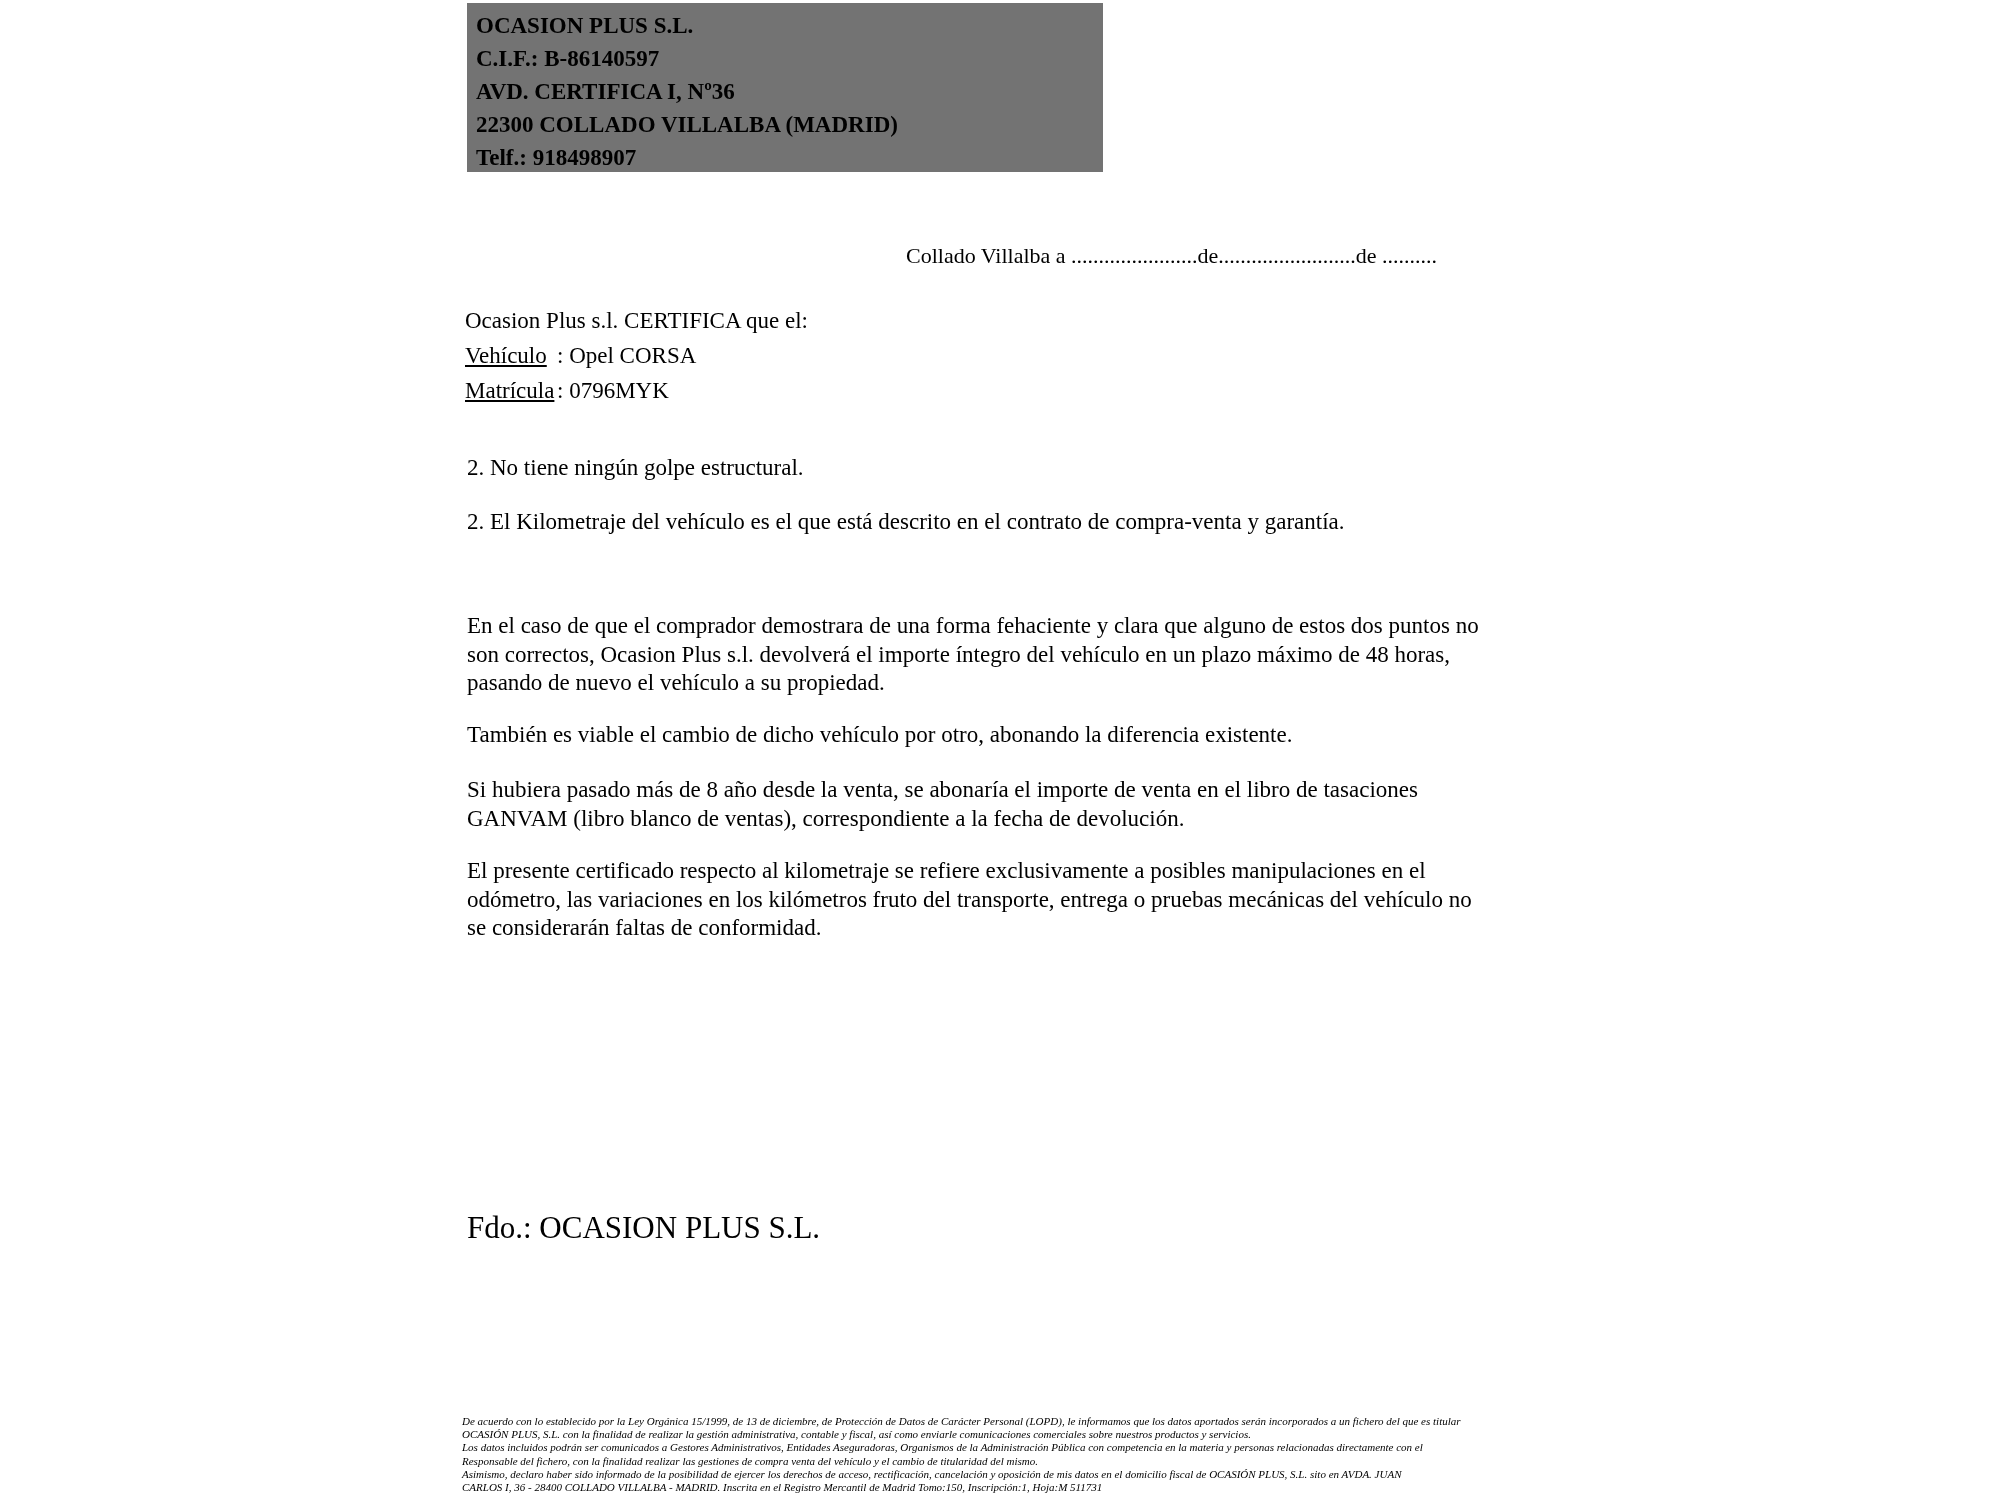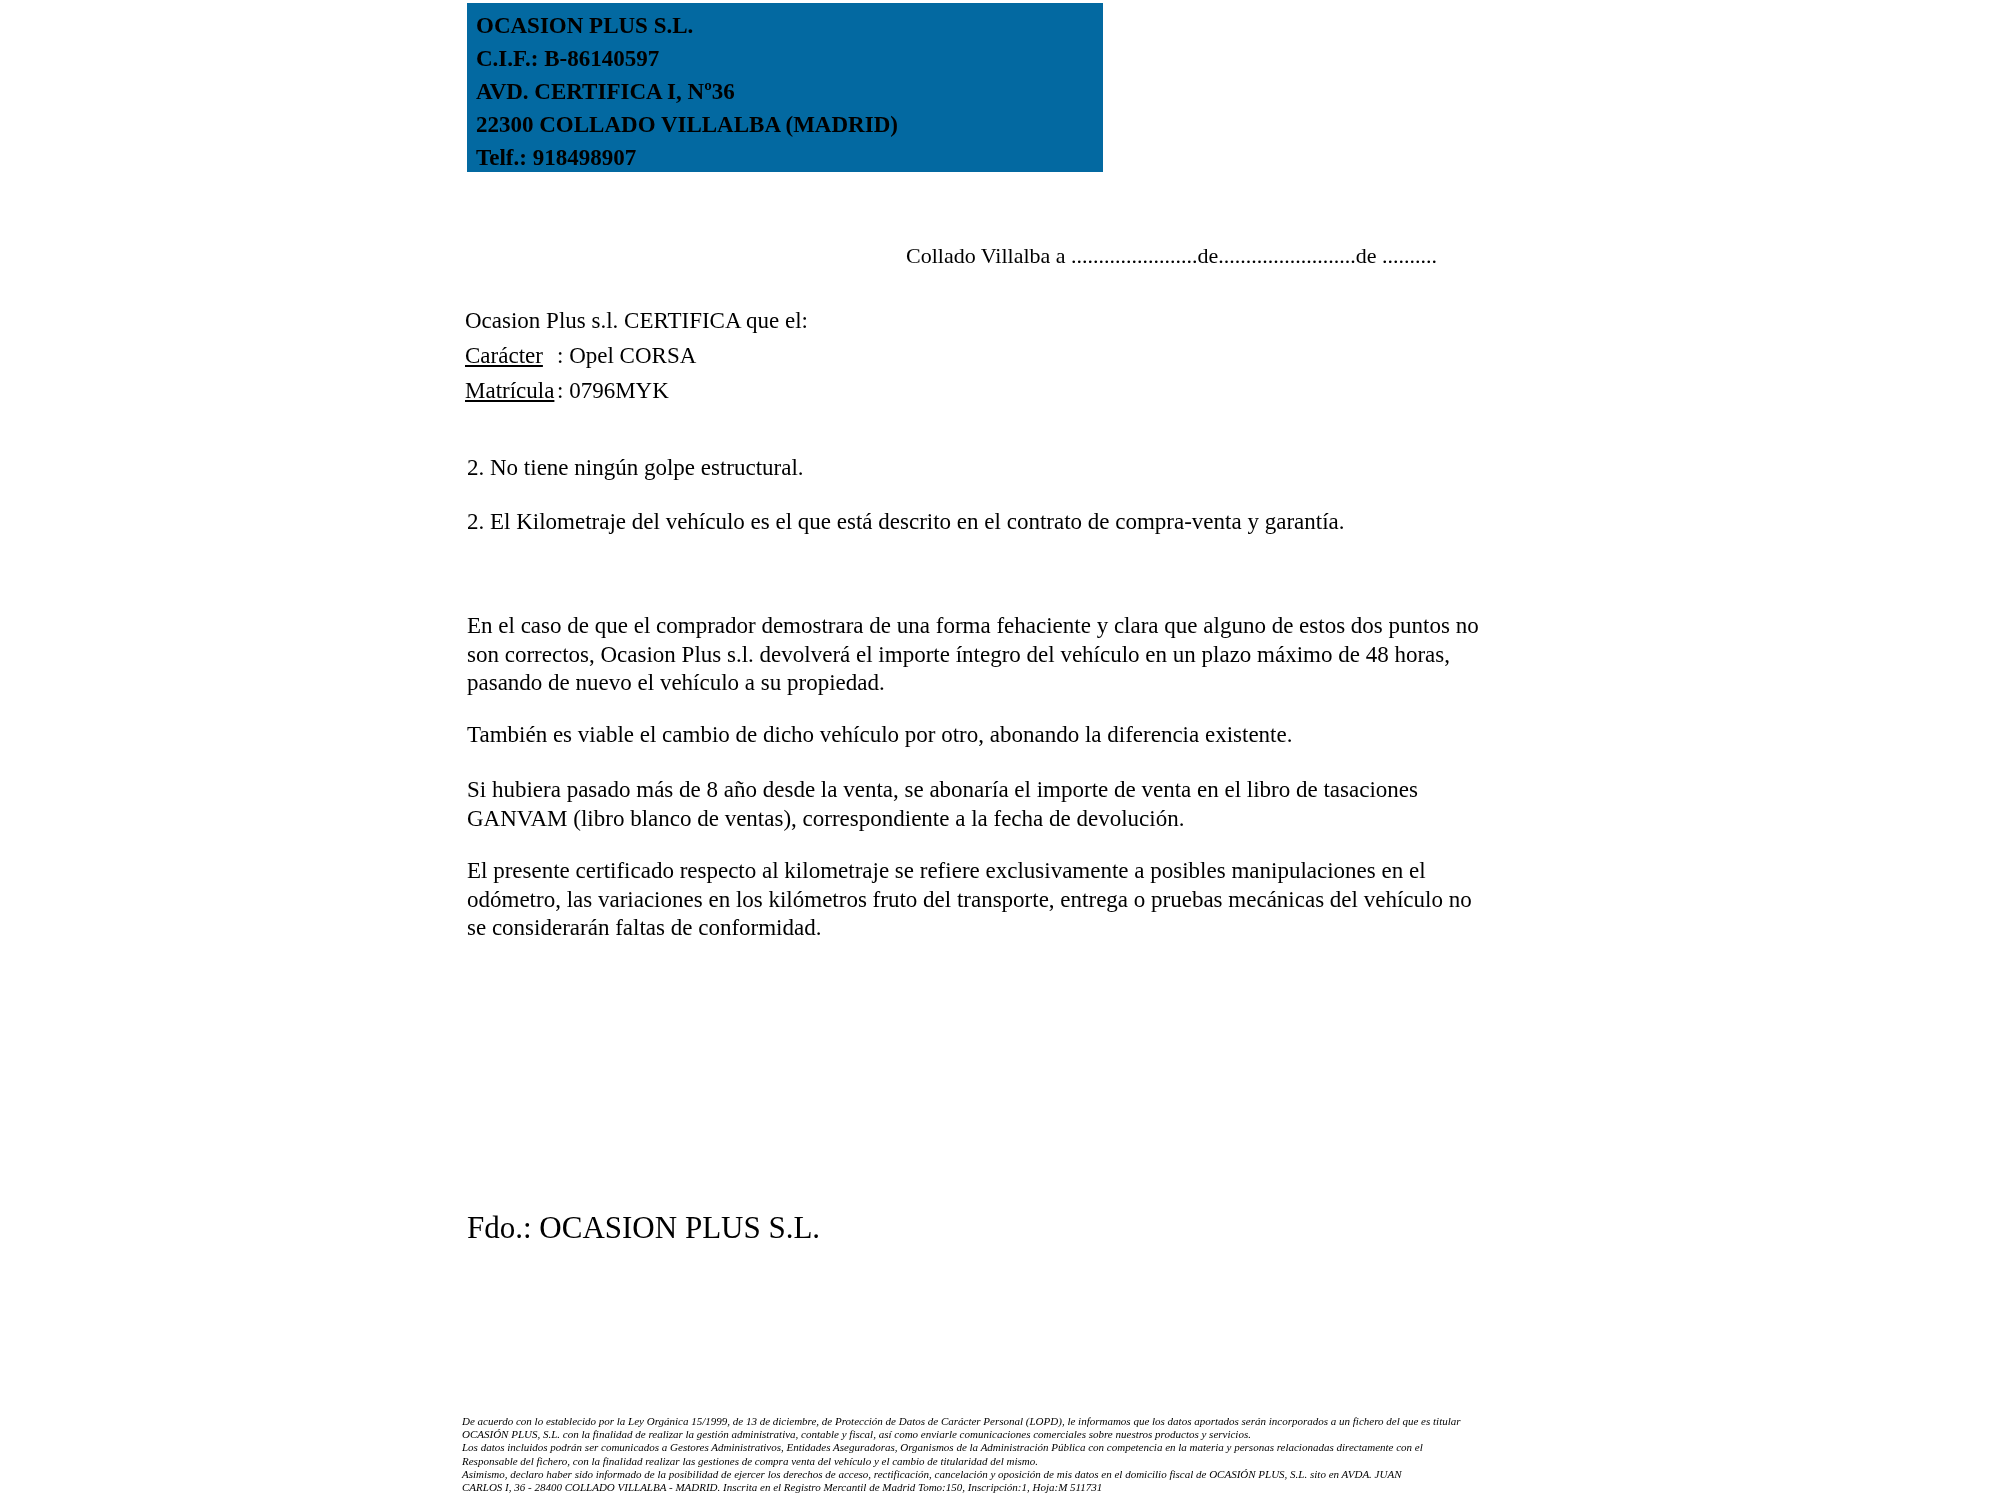--- a/index.html
+++ b/index.html
@@ -15,21 +15,21 @@
     font-family: "Liberation Serif", "DejaVu Serif", serif;
     color: #000000;
     overflow: hidden;
   }
   .company-box {
     position: absolute;
     left: 467px;
     top: 3px;
     width: 636px;
     height: 169px;
-    background: #0369a1;
+    background: #737373;
     box-sizing: border-box;
     padding: 6px 0 0 9px;
   }
   .company-box .line {
     font-weight: bold;
     font-size: 23px;
     line-height: 33px;
     white-space: nowrap;
   }
   .date-line {
@@ -100,21 +100,21 @@
     <div class="line">AVD. CERTIFICA I, Nº36</div>
     <div class="line">22300 COLLADO VILLALBA (MADRID)</div>
     <div class="line">Telf.: 918498907</div>
   </div>
 
   <div class="date-line">Collado Villalba a .......................de.........................de ..........</div>
 
   <div class="cert-block">
     <div class="cert-intro">Ocasion Plus s.l. CERTIFICA que el:</div>
     <div class="cert-row">
-      <span class="cert-label">Carácter</span><span>: Opel CORSA</span>
+      <span class="cert-label">Vehículo</span><span>: Opel CORSA</span>
     </div>
     <div class="cert-row">
       <span class="cert-label">Matrícula</span><span>: 0796MYK</span>
     </div>
   </div>
 
   <div class="point point-1">2. No tiene ningún golpe estructural.</div>
   <div class="point point-2">2. El Kilometraje del vehículo es el que está descrito en el contrato de compra-venta y garantía.</div>
 
   <div class="para para-refund">En el caso de que el comprador demostrara de una forma fehaciente y clara que alguno de estos dos puntos no

